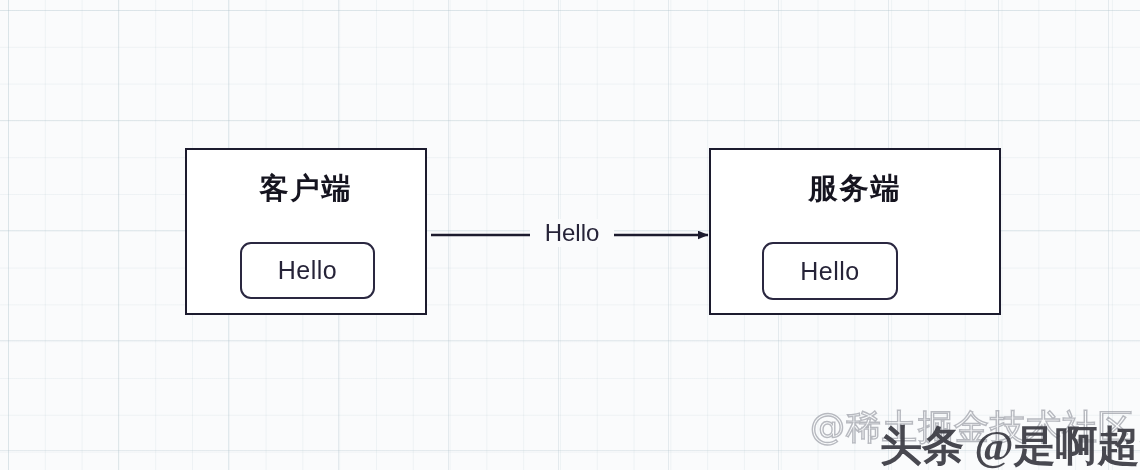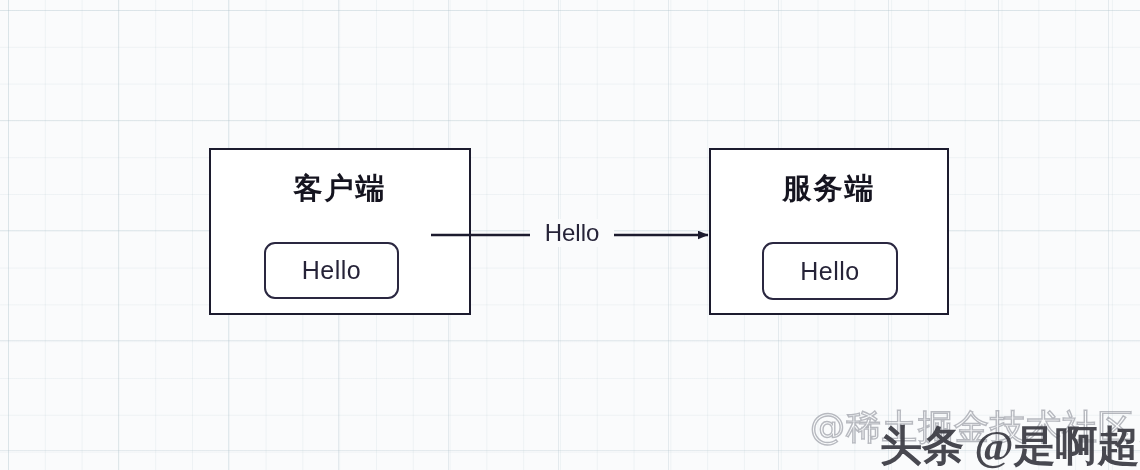--- a/index.html
+++ b/index.html
@@ -57,24 +57,24 @@
     justify-content: center;
   }
   .node-chip-label {
     font-size: 25px;
     font-weight: 400;
     color: #262338;
     letter-spacing: 0.5px;
     line-height: 1;
   }
 
-  #client-node { left: 209px; top: 148px; width: 262px; height: 167px; }
+  #client-node { left: 185px; top: 148px; width: 242px; height: 167px; }
   #client-chip { left: 53px;  top: 92px;  width: 135px; height: 57px; }
 
-  #server-node { left: 709px; top: 148px; width: 240px; height: 167px; }
+  #server-node { left: 709px; top: 148px; width: 292px; height: 167px; }
   #server-chip { left: 51px;  top: 92px;  width: 136px; height: 58px; }
 
   
   #flow-arrow {
     position: absolute;
     left: 430px;
     top: 214px;
     width: 285px;
     height: 42px;
   }

